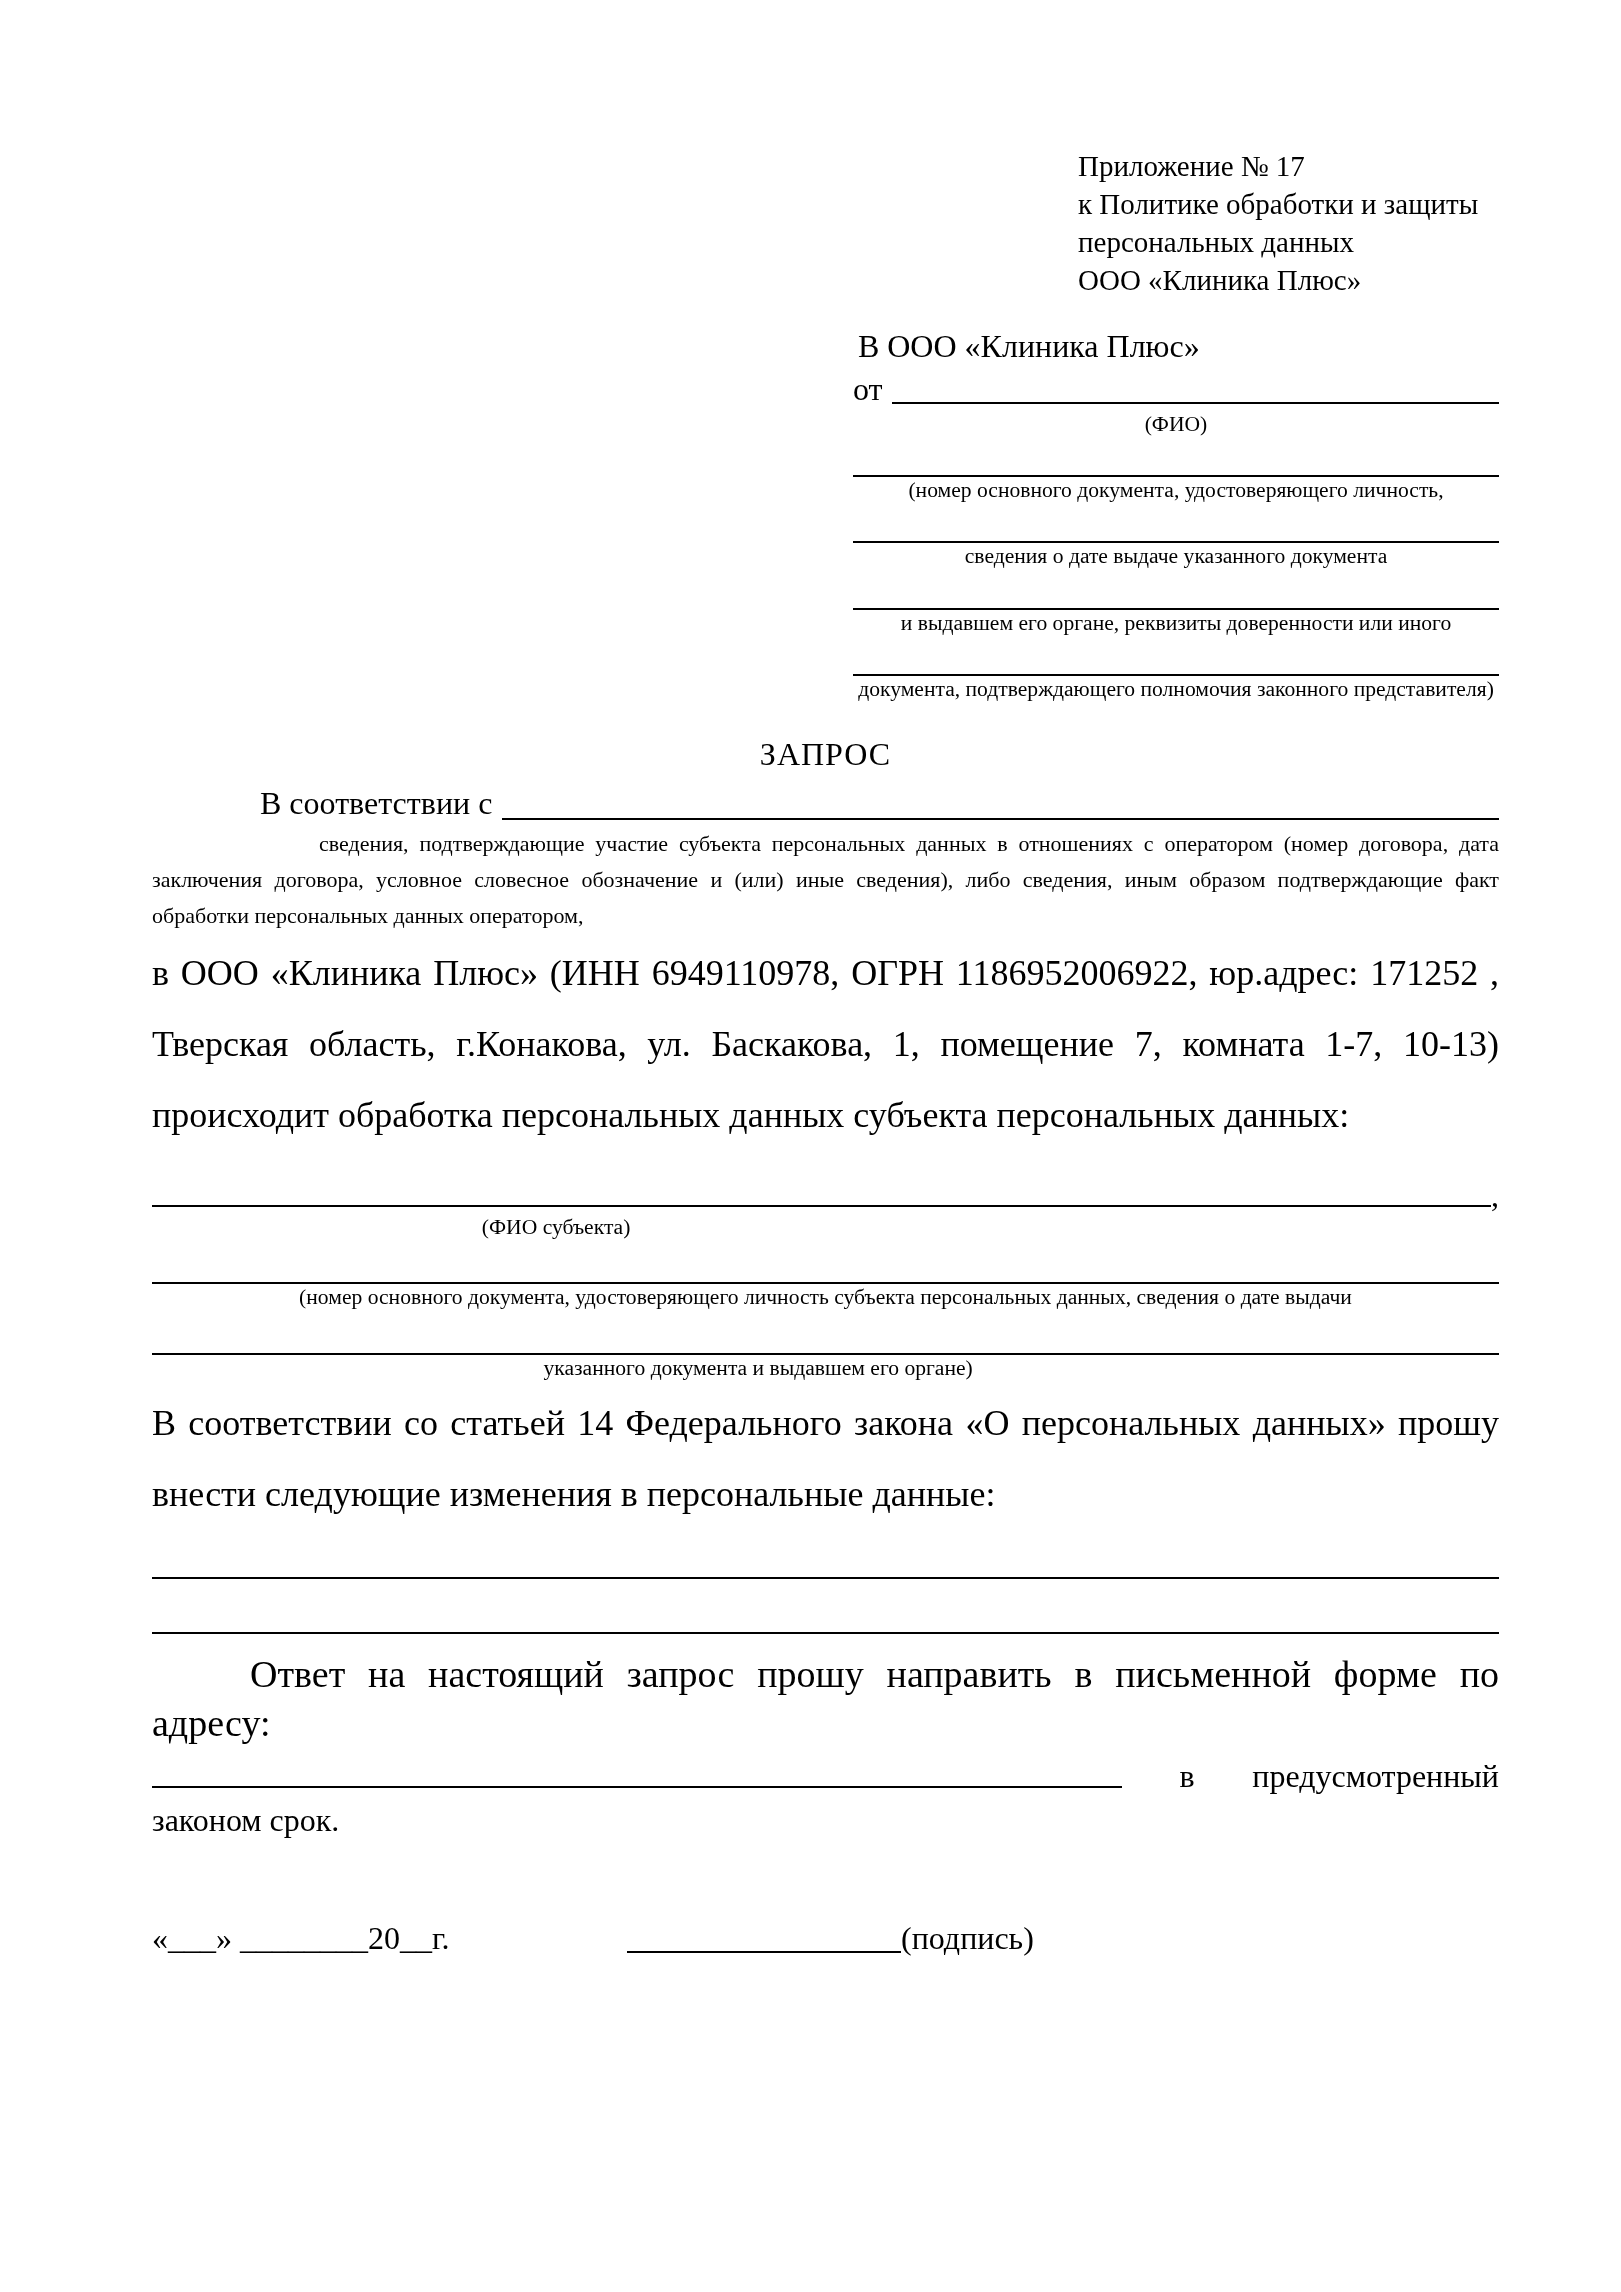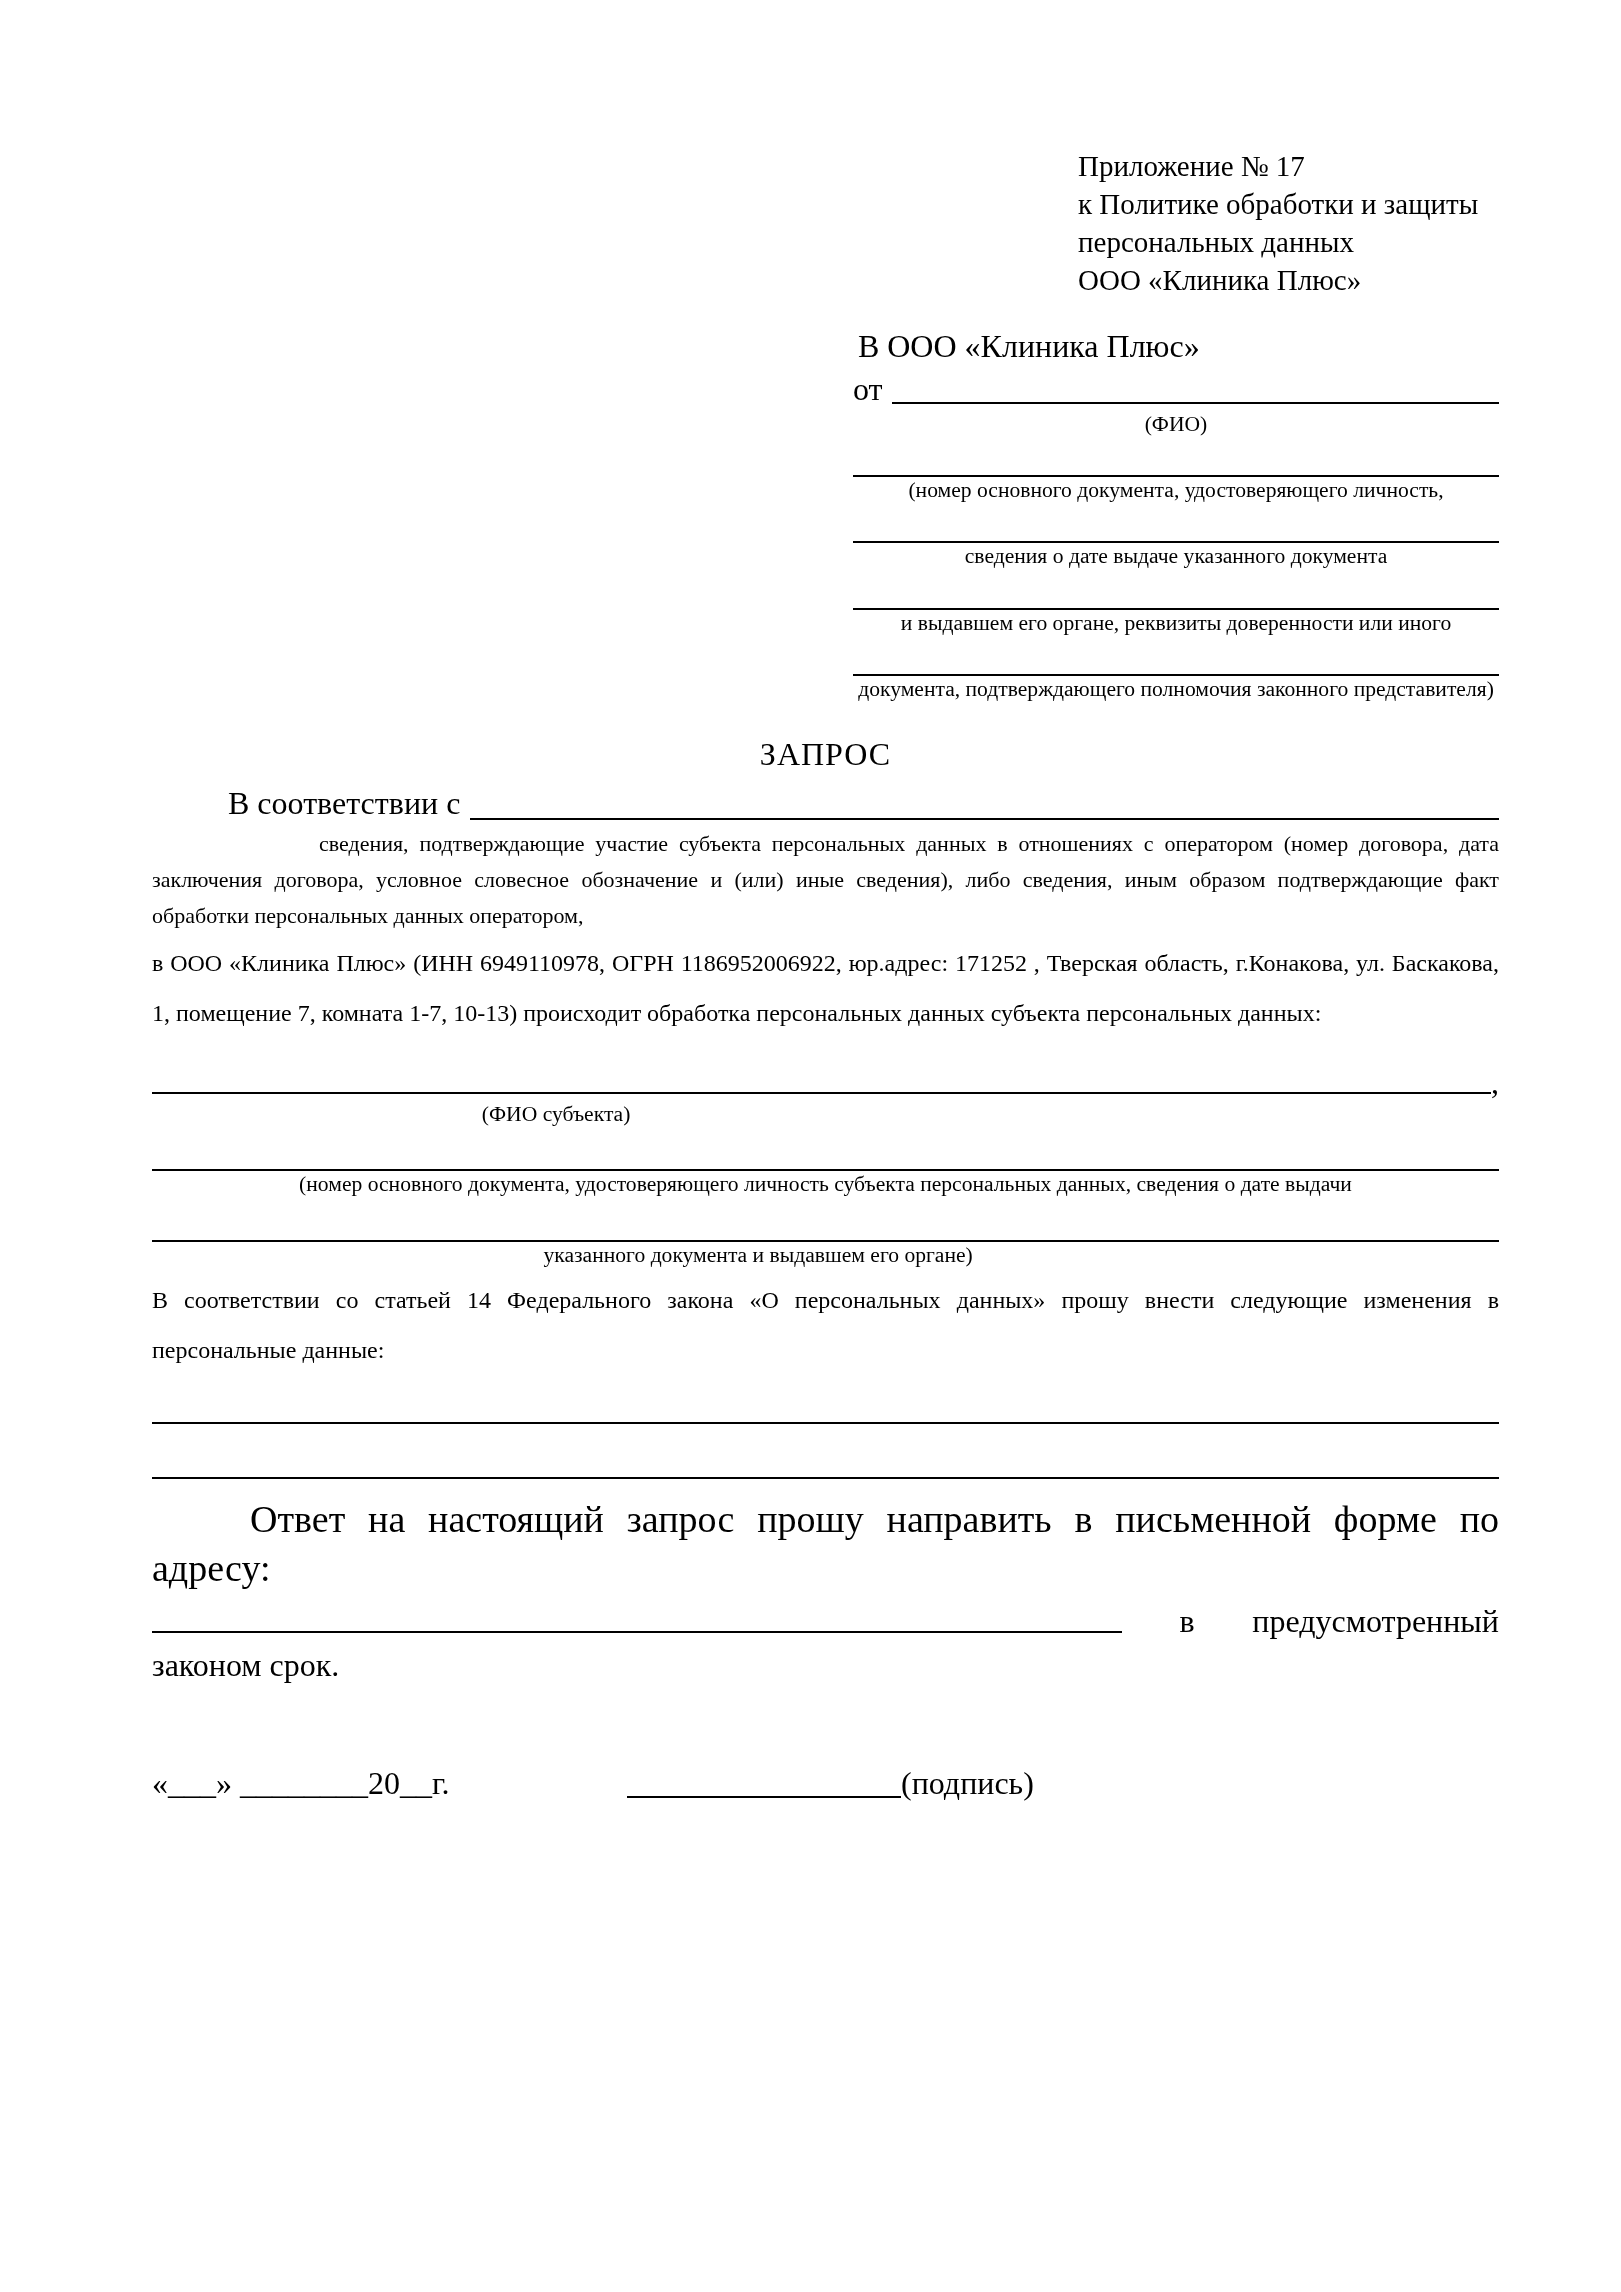--- a/index.html
+++ b/index.html
@@ -25,23 +25,23 @@
   .addr { margin-left: 701px; margin-top: 25.5px; font-size: 32px; line-height: 43px; }
   .row { display: flex; align-items: flex-end; }
   .row .label { white-space: pre; margin-right: 9.8px; }
   .fill { flex: 1 1 auto; border-bottom: 2px solid #000; margin-bottom: 6.9px; }
   .cap { font-size: 21.6px; line-height: 27.4px; text-align: center; }
   .rule { border-bottom: 2px solid #000; height: 37px; }
 
   
   .section-title { margin-top: 29px; text-align: center; font-size: 32px; line-height: 43px; letter-spacing: 1px; }
   .intro-row { display: flex; align-items: flex-end; font-size: 32px; line-height: 45px; margin-top: 5.9px; }
-  .intro-row .label { margin-left: 76px; white-space: pre; margin-right: 9.8px; }
+  .intro-row .label { margin-left: 108px; white-space: pre; margin-right: 9.8px; }
   .footnote { font-size: 22px; line-height: 36px; text-align: justify; text-indent: 167px; }
-  .para { font-size: 24px; line-height: 50px; text-align: justify; }
+  .para { font-size: 36px; line-height: 71px; text-align: justify; }
   .op-para { margin-top: 3.9px; }
 
   .subject-line-row { display: flex; align-items: flex-end; font-size: 32px; margin-top: 25.5px; }
   .cap-fio-subject { margin-right: 40%; }
   .cap-issued { margin-right: 10%; }
   .rule-mid { border-bottom: 2px solid #000; height: 41px; }
 
   .law-para { margin-top: 5.9px; }
   .blank-a { border-bottom: 2px solid #000; height: 47px; }
   .blank-b { border-bottom: 2px solid #000; height: 53px; }

